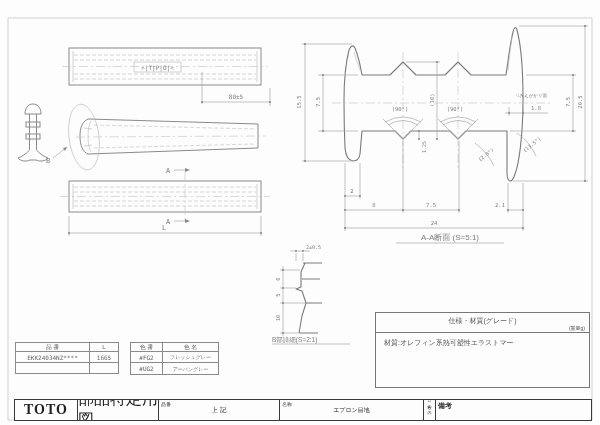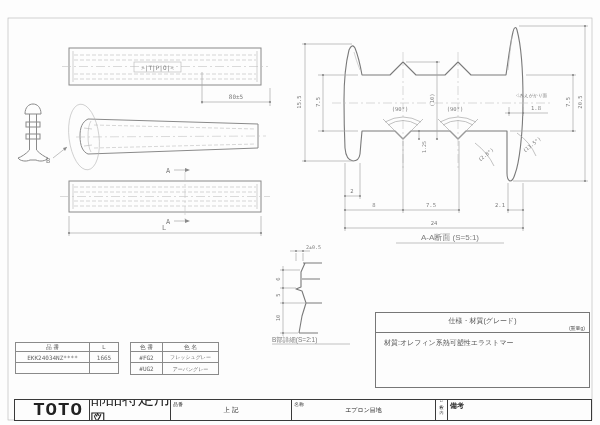--- a/index.html
+++ b/index.html
@@ -23,21 +23,21 @@
   .spec{position:absolute;left:375px;top:312px;width:213px;height:74px;border:1px solid #777;color:#555;}
   .spec .ttl{position:absolute;top:3px;left:0;width:100%;text-align:center;font-size:7px;}
   .spec .wt{position:absolute;top:12px;right:4px;font-size:5px;}
   .spec .ln{position:absolute;top:19px;left:0;width:100%;border-bottom:1px solid #777;}
   .spec .mat{position:absolute;top:25px;left:8px;font-size:7px;}
   .tblock{position:absolute;left:14px;top:399px;width:576px;height:20px;border:1px solid #3a3a3a;display:flex;color:#222;background:#fdfdfd;}
   .tc{border-right:1px solid #3a3a3a;position:relative;overflow:hidden;}
   .tc.lastc{border-right:none;}
   .tc .lbl{position:absolute;top:1px;left:2px;font-size:5px;color:#333;}
   .tc .val{position:absolute;left:0;top:0;width:100%;height:100%;display:flex;align-items:center;justify-content:center;font-size:6.5px;}
-  .logo{width:62px;display:flex;align-items:center;justify-content:center;font-family:Liberation Mono, monospace;font-weight:bold;font-size:19px;letter-spacing:1px;margin-left:12px;}
+  .logo{width:62px;display:flex;align-items:center;justify-content:center;font-family:Liberation Serif, serif;font-weight:bold;font-size:14px;letter-spacing:1px;}
   .dtype{width:80px;display:flex;align-items:center;justify-content:center;font-weight:normal;font-size:16px;}
   .vcell{width:11px;}
   .vcell span{display:block;writing-mode:vertical-rl;font-size:4px;margin:0 auto;line-height:11px;color:#333;}
 </style>
 </head>
 <body>
 
 <div class="sheet">
 
 <svg width="600" height="425" viewBox="0 0 600 425">

